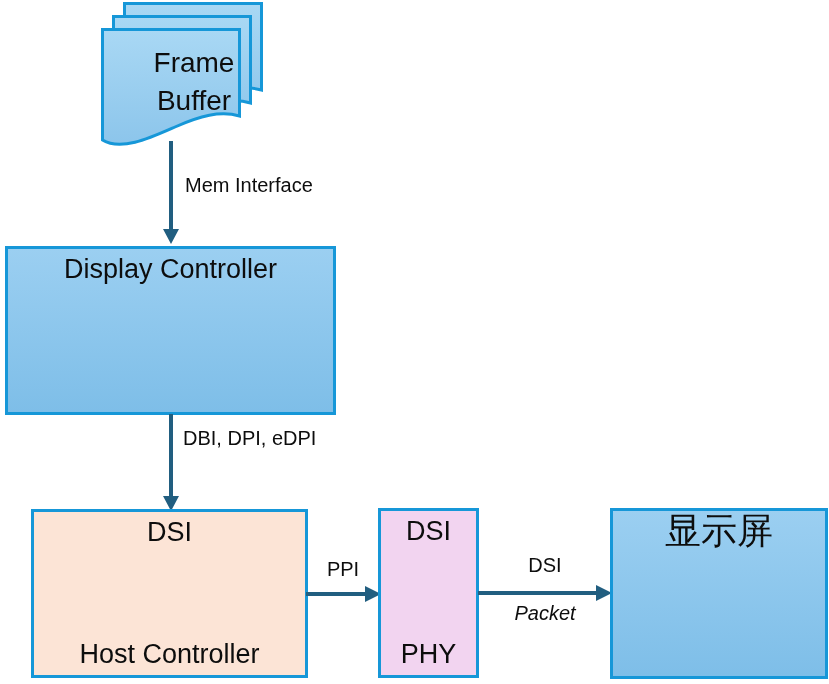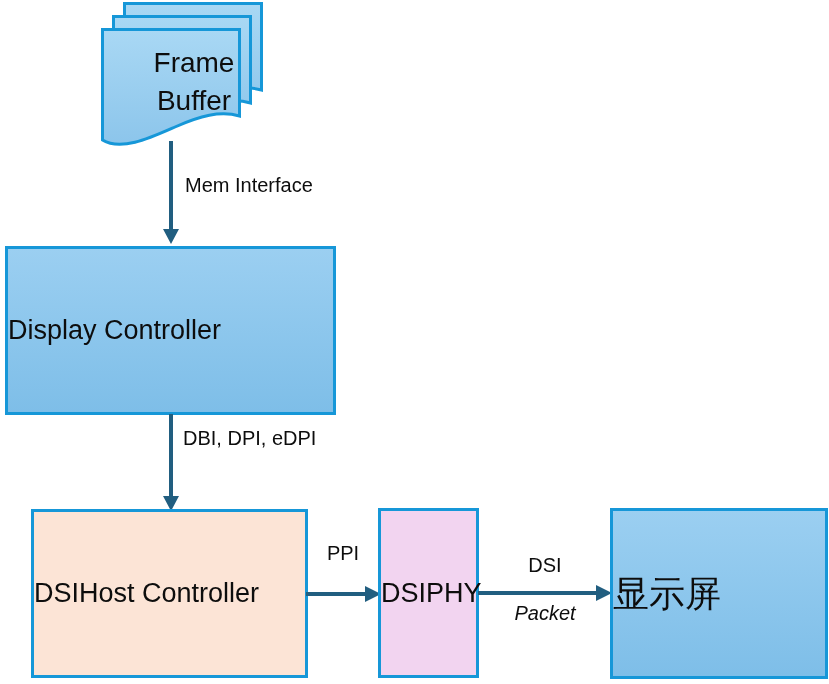--- a/index.html
+++ b/index.html
@@ -3,22 +3,22 @@
 <meta charset="utf-8">
 <style>
   html,body{margin:0;padding:0;background:#fff;}
   .canvas{
     position:relative;width:829px;height:684px;background:#fff;overflow:hidden;
     font-family:"Liberation Sans","DejaVu Sans",sans-serif;color:var(--ink,#111);
   }
   .abs{position:absolute;}
   .node{
     box-sizing:border-box;border:3px solid var(--node-border,#1697d8);
-    display:flex;flex-direction:row;align-items:center;justify-content:flex-start;
-    text-align:center;font-size:27px;line-height:41px;
+    display:flex;flex-direction:column;align-items:center;justify-content:space-between;
+    text-align:center;font-size:27px;line-height:41px;gap:12px;
   }
   .node.blue{background:linear-gradient(180deg,var(--blue-top,#9bcff1),var(--blue-bottom,#7ebee8));}
   .node.peach{background:var(--peach,#fce4d6);}
   .node.pink{background:var(--pink,#f2d4f0);}
   .edge-label{font-size:20px;line-height:33px;white-space:nowrap;}
   .edge-label.centered{text-align:center;}
   .stack-label{
     width:140px;text-align:center;font-size:28px;line-height:38px;padding-left:23px;
   }
   .panel-label{font-size:36px;line-height:40px;}
@@ -61,21 +61,21 @@
     <line class="arrow-line" x1="9" y1="0" x2="9" y2="83"></line>
     <polygon class="arrow-head" points="9,97 1,82 17,82"></polygon>
   </svg>
   <div class="abs edge-label" style="left:183px;top:422px;">DBI, DPI, eDPI</div>
 
   <div class="abs node peach" style="left:31px;top:509px;width:277px;height:169px;">
     <span>DSI</span>
     <span>Host Controller</span>
   </div>
 
-  <div class="abs edge-label centered" style="left:306px;top:537px;width:74px;">PPI</div>
+  <div class="abs edge-label centered" style="left:306px;top:553px;width:74px;">PPI</div>
   <svg class="abs" style="left:306px;top:585px;" width="76" height="18" viewBox="0 0 76 18">
     <line class="arrow-line" x1="0" y1="9" x2="60" y2="9"></line>
     <polygon class="arrow-head" points="75,9 59,1 59,17"></polygon>
   </svg>
 
   <div class="abs node pink" style="left:378px;top:508px;width:101px;height:170px;">
     <span>DSI</span>
     <span>PHY</span>
   </div>
 

